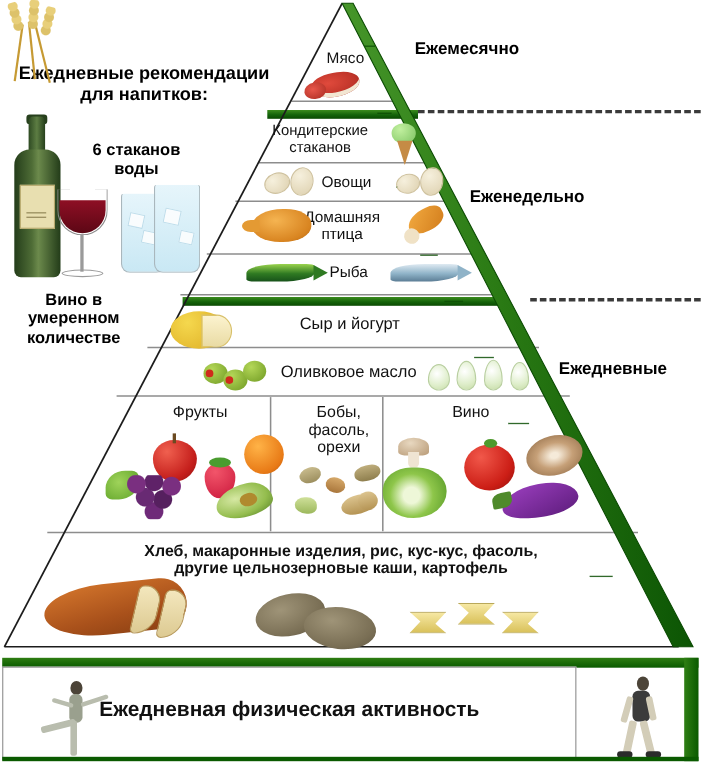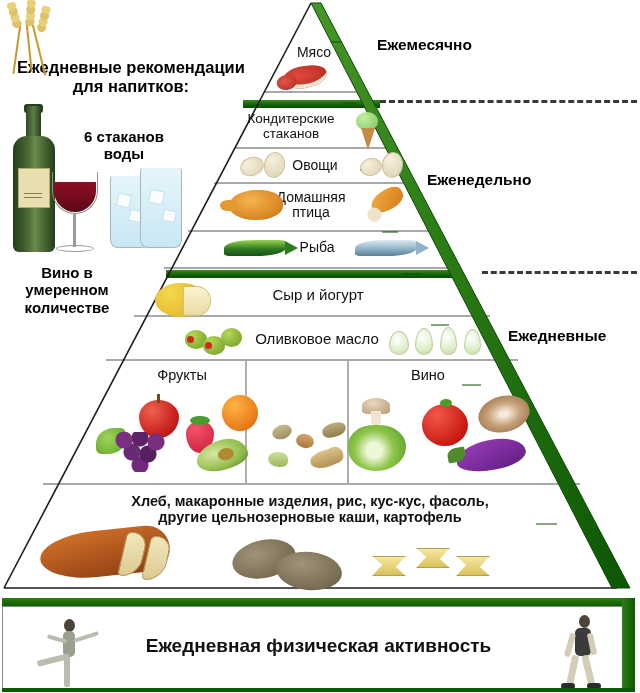--- a/index.html
+++ b/index.html
@@ -70,21 +70,21 @@
   .cap-fish    { left: 281px; top: 240px; width: 72px; }
   .cap-cheese  { left: 238px; top: 287px; width: 160px; font-size: 15px;}
   .cap-oil     { left: 222px; top: 331px; width: 190px; font-size: 15px;}
   .cap-fruit   { left: 130px; top: 368px; width: 104px; font-size: 14.5px;}
   .cap-beans   { left: 262px; top: 368px; width: 92px; font-size: 14.5px;}
   .cap-veg     { left: 372px; top: 368px; width: 112px; font-size: 14.5px;}
   .cap-grain   { left: 90px;  top: 494px; width: 440px; font-size: 14.5px; font-weight:700;}
 
   
   .base-band {
-    position: absolute; left: 2px; top: 606px; width: 633px; height: 85px;
+    position: absolute; left: 2px; top: 606px; width: 522px; height: 85px;
     background: #ffffff; border: 1px solid #8d8d8d;
   }
   .base-band-text {
     position: absolute; left: 0; right: 0; top: 28px;
     text-align: center; font-size: 19px; font-weight: 700; color: #111;
   }
   .base-green-top {
     position: absolute; left: 2px; top: 598px; width: 633px; height: 9px;
     background: linear-gradient(#2e7d12, #0a5a00);
   }
@@ -498,20 +498,23 @@
     <div class="row-cap cap-meat">Мясо</div>
     <div class="row-cap cap-sweets" style="white-space:pre-line">Кондитерские
 стаканов</div>
     <div class="row-cap cap-eggs">Овощи</div>
     <div class="row-cap cap-poultry" style="white-space:pre-line">Домашняя
 птица</div>
     <div class="row-cap cap-fish">Рыба</div>
     <div class="row-cap cap-cheese">Сыр и йогурт</div>
     <div class="row-cap cap-oil">Оливковое масло</div>
     <div class="row-cap cap-fruit">Фрукты</div>
+    <div class="row-cap cap-beans" style="white-space:pre-line">Бобы,
+фасоль,
+орехи</div>
     <div class="row-cap cap-veg">Вино</div>
     <div class="row-cap cap-grain" style="white-space:pre-line">Хлеб, макаронные изделия, рис, кус-кус, фасоль,
 другие цельнозерновые каши, картофель</div>
 
     <div class="blob meat"></div>
     <div class="blob icecream-scoop"></div>
     <div class="blob icecream-cone"></div>
 
     <div class="blob egg e1"></div>
     <div class="blob egg e2"></div>

